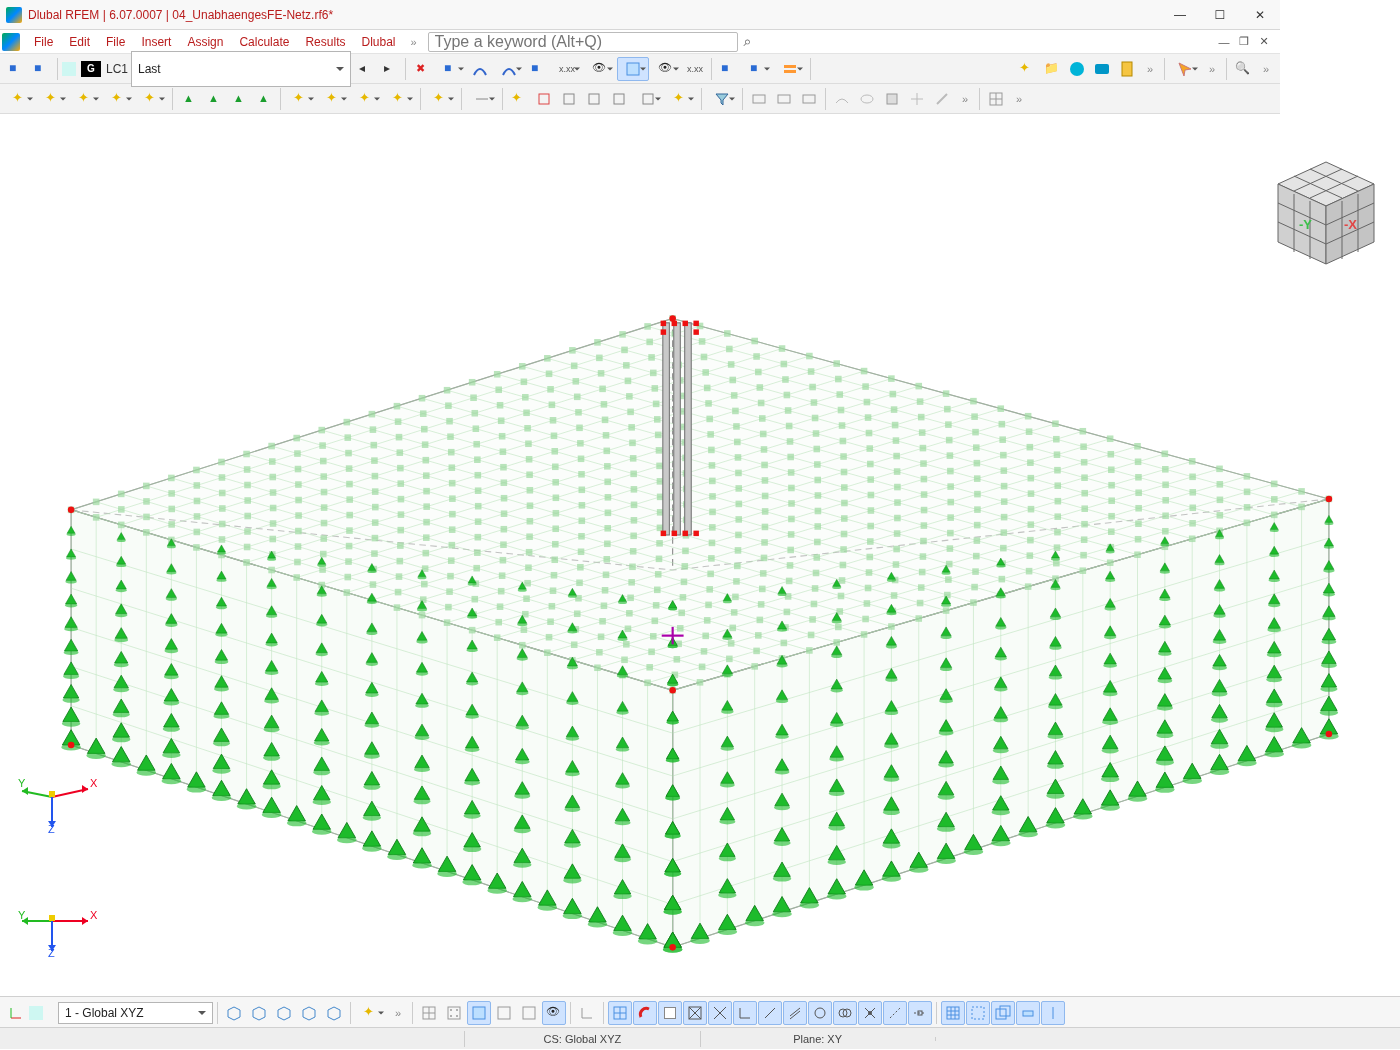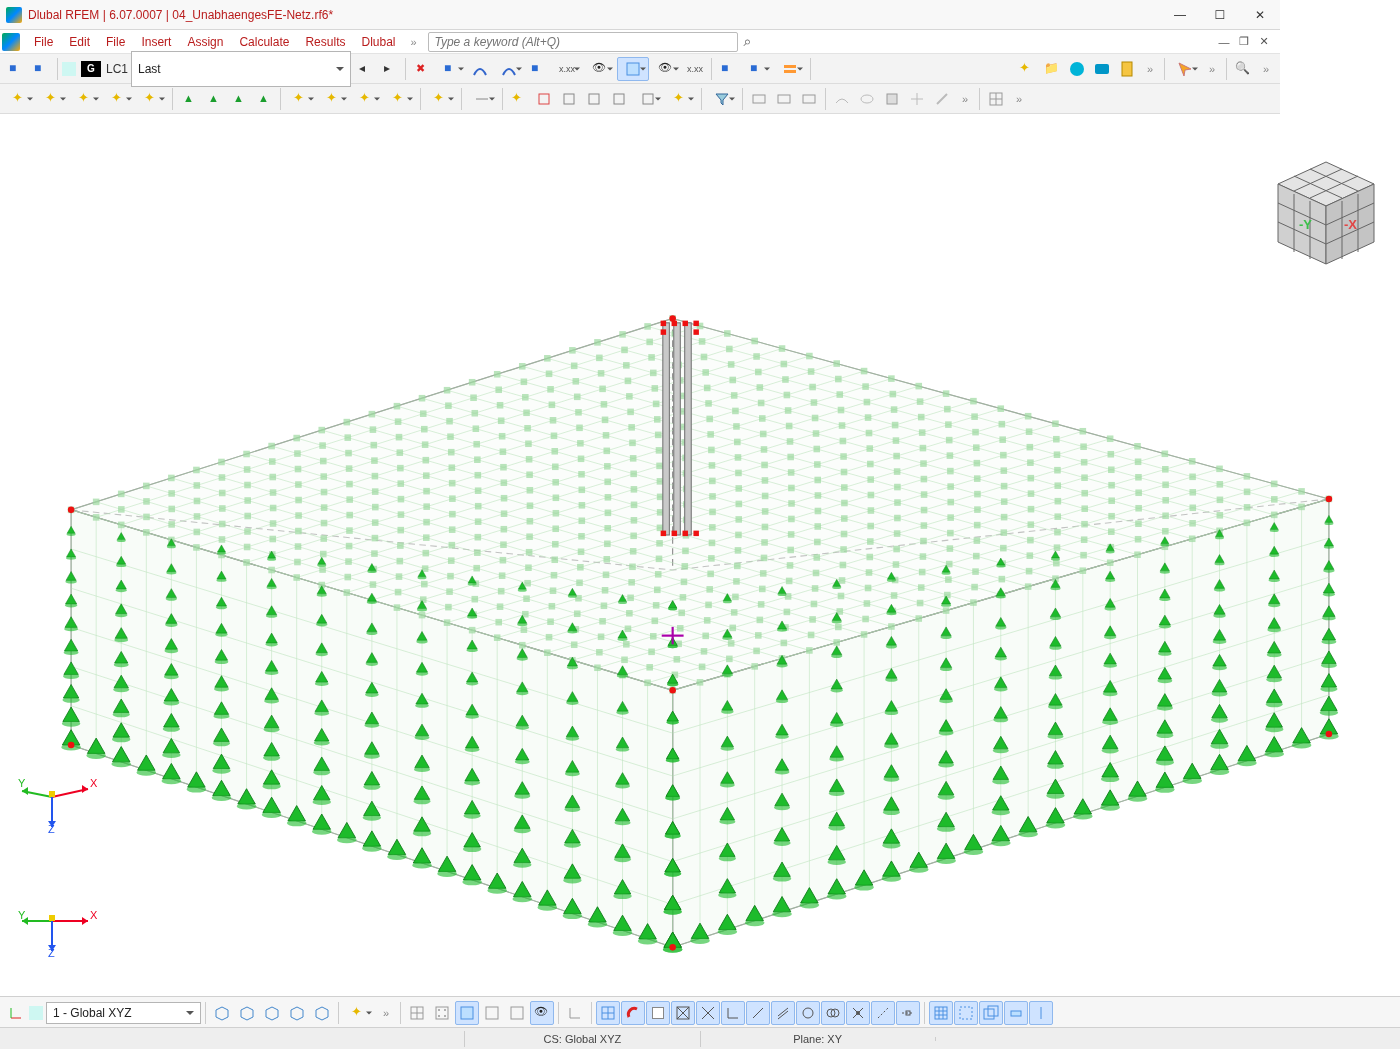--- a/index.html
+++ b/index.html
@@ -4,21 +4,21 @@
 <style>
 html,body{margin:0;padding:0;width:1280px;height:960px;overflow:hidden;font-family:'Segoe UI',Tahoma,sans-serif;font-size:12px;background:#fff;color:#222}
 *,*:before,*:after{box-sizing:border-box}
 .titlebar{height:30px;background:#f8f8f8;display:flex;align-items:center;border-bottom:1px solid #d7d7d7}
 .titlebar .icon{width:16px;height:16px;margin:0 6px;background:linear-gradient(135deg,#0a5,#08f 50%,#fa0);border-radius:2px;display:inline-block}
 .titlebar .title{flex:1;font-size:12px;color:#b91c1c}
 .titlebar .wbtn{width:40px;height:30px;display:flex;align-items:center;justify-content:center;color:#333;font-family:Arial;font-size:12px}
 .menubar{height:24px;background:#fff;display:flex;align-items:center;padding:0 2px;border-bottom:1px solid #e3e3e3}
 .menubar .appicon{width:18px;height:18px;background:linear-gradient(135deg,#0a5,#08f 50%,#fa0);margin-right:6px;border-radius:2px}
 .menubar .mitem{padding:3px 8px;color:#b91c1c;cursor:default}
-.menubar .search{flex:0 0 310px;height:20px;border:1px solid #bbb;border-radius:2px;padding:0 6px;color:#737373;font-size:12px;font-style:italic;background:#fff;margin-left:4px}
+.menubar .search{flex:0 0 310px;height:20px;border:1px solid #bbb;border-radius:2px;padding:0 6px;color:#737373;font-size:16px;background:#fff;margin-left:4px}
 .menubar .sicon{margin-left:6px;color:#666;font-size:14px}
 .menubar .right{margin-left:auto;display:flex;align-items:center;gap:4px;padding-right:6px}
 .menubar .right .wb{width:16px;height:12px;color:#555;font-size:11px;display:flex;align-items:center;justify-content:center}
 .toolbar{height:30px;background:#f3f3f3;border-bottom:1px solid #dcdcdc;display:flex;align-items:center;padding:2px 4px;gap:1px}
 .tb{width:24px;height:24px;display:flex;align-items:center;justify-content:center;border:1px solid transparent;border-radius:2px;position:relative}
 .tb.dd{width:32px}
 .tb.dd:after{content:'';position:absolute;right:2px;top:50%;border:3px solid transparent;border-top-color:#555;transform:translateY(-25%)}
 .sep{width:1px;height:22px;background:#ccc;margin:0 3px}
 .ovf{width:20px;color:#888;text-align:center;font-size:11px}
 .lccombo{width:220px;height:36px;border:1px solid #b5b5b5;background:#fff;padding:0 6px;display:flex;align-items:center;font-size:12px;position:relative}
@@ -28,21 +28,21 @@
 .nav-cube{position:absolute;right:14px;top:10px;width:120px;height:120px}
 .axis-widget{position:absolute;left:18px}
 .aw1{bottom:160px}
 .aw2{bottom:36px}
 .statusrow{position:absolute;left:0;right:0;height:32px;border-top:1px solid #d0d0d0;background:#f6f6f6;display:flex;align-items:center;padding:0 4px;gap:1px}
 .statusrow.r1{bottom:22px}
 .statusbar{position:absolute;left:0;right:0;bottom:1px;height:22px;background:#eee;border-top:1px solid #d0d0d0;display:flex;align-items:center;font-size:11px;color:#444}
 .statusbar .cell{flex:1;text-align:center;border-left:1px solid #ccc;padding:2px}
 .gchip{width:20px;height:16px;background:#000;color:#fff;font-size:10px;font-weight:bold;display:flex;align-items:center;justify-content:center;margin:0 2px}
 .lcchip{width:26px;height:16px;font-size:12px;display:flex;align-items:center;justify-content:center;color:#333}
-.cscombo{width:155px;height:22px;border:1px solid #b5b5b5;background:#fff;padding:0 6px;display:flex;align-items:center;font-size:12px;position:relative;margin-left:0}
+.cscombo{width:155px;height:22px;border:1px solid #b5b5b5;background:#fff;padding:0 6px;display:flex;align-items:center;font-size:12px;position:relative;margin-left:12px}
 .cscombo:after{content:'';position:absolute;right:6px;top:50%;border:4px solid transparent;border-top-color:#555;transform:translateY(-25%)}
 
 .ic{width:16px;height:16px;display:inline-block;position:relative}
 .star:before{content:'✦';color:#e6b800;font-size:13px;position:absolute;left:0;top:-1px}
 .grn:before{content:'▲';color:#1a9e2d;font-size:11px;position:absolute;left:2px;top:1px}
 .blu:before{content:'■';color:#2a6bd4;font-size:12px;position:absolute;left:1px;top:0}
 .red:before{content:'✖';color:#d22;font-size:11px;position:absolute;left:2px;top:1px}
 .arrL:before{content:'◂';color:#333;font-size:12px;position:absolute;left:3px;top:0}
 .arrR:before{content:'▸';color:#333;font-size:12px;position:absolute;left:3px;top:0}
 .eye:before{content:'👁';font-size:11px;position:absolute;left:0;top:0;filter:grayscale(1)}

